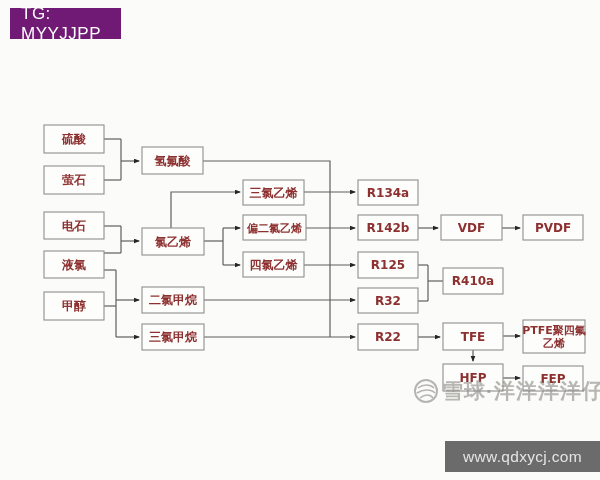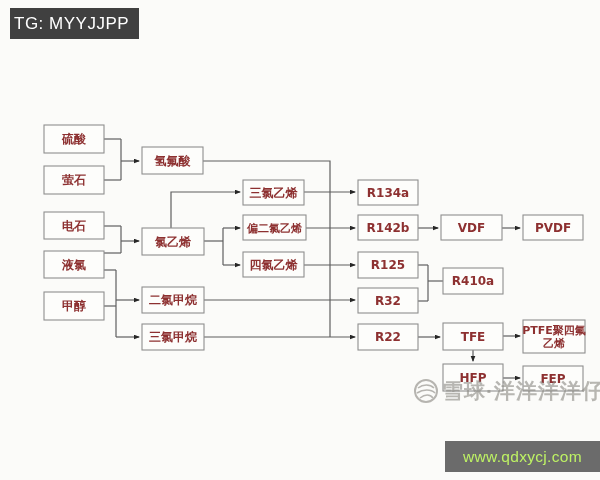--- a/index.html
+++ b/index.html
@@ -5,28 +5,28 @@
   html,body{margin:0;padding:0;}
   body{
     width:600px;height:480px;
     background:#fbfbf9;
     font-family:"Liberation Sans","DejaVu Sans",sans-serif;
     position:relative;overflow:hidden;
   }
   .stage{position:absolute;inset:0;width:600px;height:480px;}
   #diagram{position:absolute;left:0;top:0;}
   .header-bar{
-    position:absolute;left:10px;top:8px;width:129px;height:31px;
-    background:#404040;color:#fff;
-    display:flex;align-items:center;padding-left:4px;box-sizing:border-box;
+    position:absolute;left:10px;top:8px;width:111px;height:31px;
+    background:#701a75;color:#fff;
+    display:flex;align-items:center;padding-left:11px;box-sizing:border-box;
     font-size:17px;letter-spacing:.5px;z-index:4;
   }
   .footer-bar{
     position:absolute;left:445px;top:441px;width:155px;height:31px;
-    background:#6b6b6b;color:#bef264;
+    background:#6b6b6b;color:#e5e5e5;
     display:flex;align-items:center;justify-content:center;
     font-size:15.5px;letter-spacing:.3px;z-index:4;
   }
   .watermark{
     position:absolute;left:413px;top:376px;height:30px;
     display:flex;align-items:center;gap:3px;
     color:rgba(140,138,132,0.62);
     font-size:21px;font-weight:bold;letter-spacing:1px;
     z-index:3;pointer-events:none;white-space:nowrap;
   }

